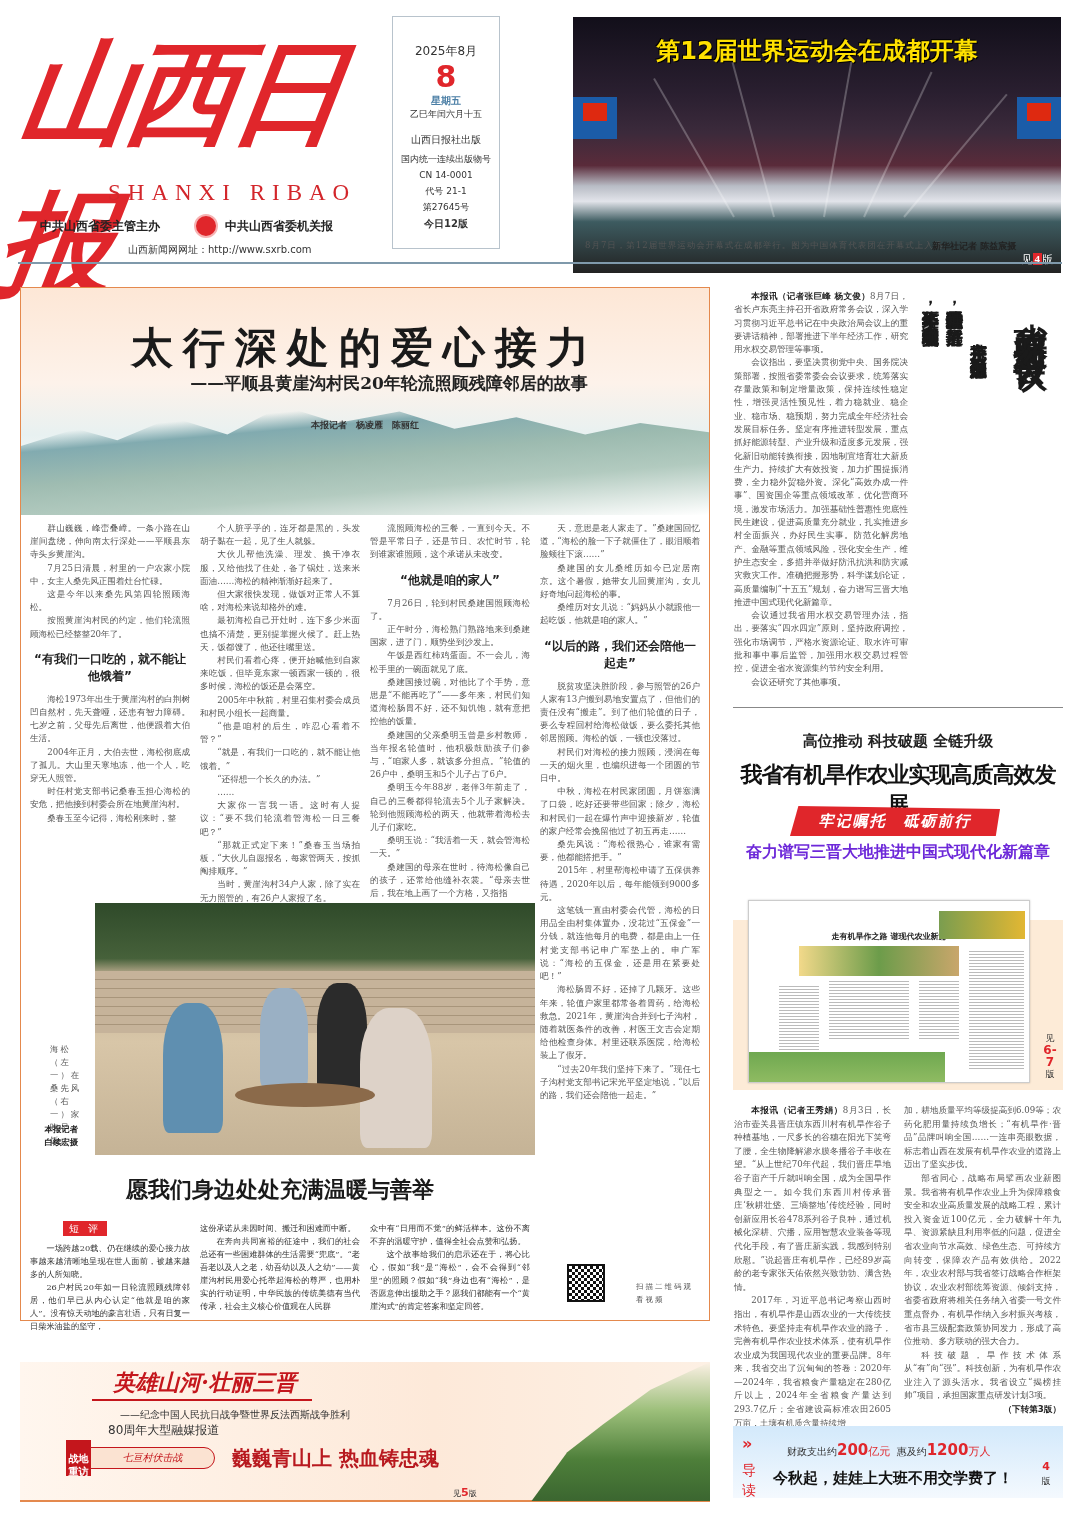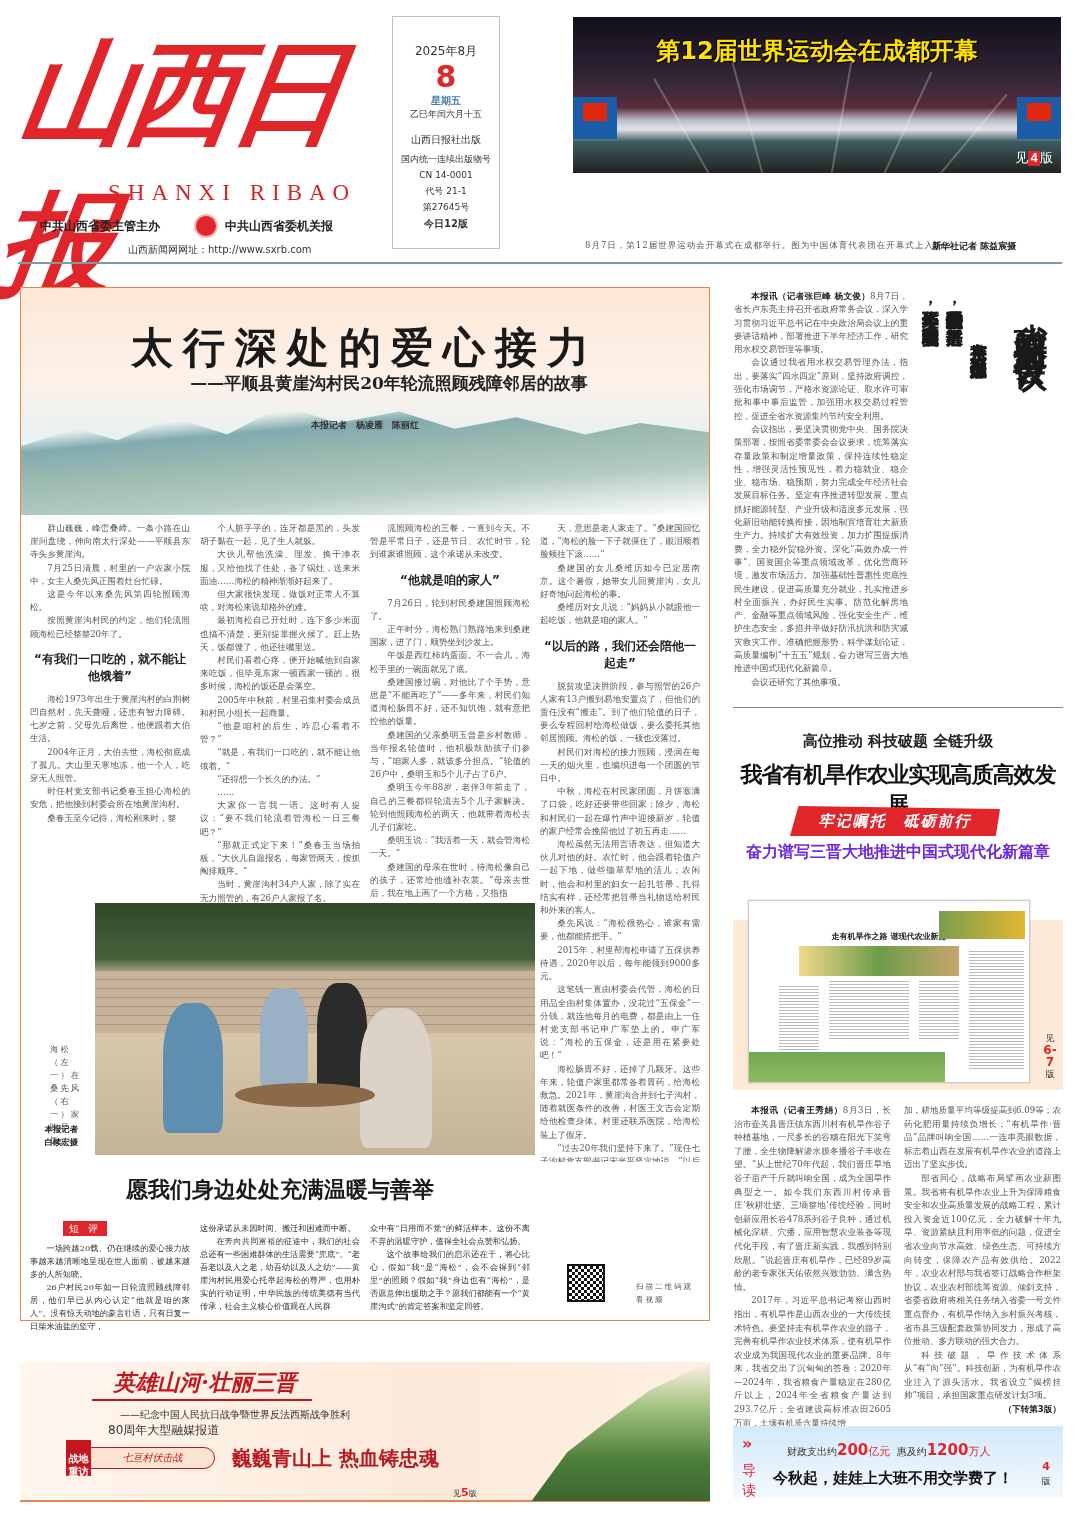--- a/index.html
+++ b/index.html
@@ -17,26 +17,26 @@
 
   .datebox { left: 392px; top: 16px; width: 108px; height: 233px; border: 1px solid #b8c3cc; text-align: center; font-family: "DejaVu Sans", sans-serif; color: #333; }
   .datebox .ym { margin-top: 26px; font-size: 12px; }
   .datebox .day { font-size: 30px; color: #e0262b; font-weight: bold; line-height: 34px; }
   .datebox .wk { font-size: 10px; color: #4a7ea5; font-weight: bold; }
   .datebox .lunar { font-size: 9px; margin-bottom: 12px; }
   .datebox .pub { font-family: "DejaVu Serif", serif; font-size: 10px; margin-bottom: 4px; }
   .datebox .ln { font-size: 9px; line-height: 16px; }
   .datebox .pages { font-size: 10px; font-weight: bold; margin-top: 2px; }
 
-  .hero { left: 573px; top: 17px; width: 488px; height: 156px; background: linear-gradient(180deg, #120f1a 0%, #2a1f30 30%, #3b2a3b 45%, #5a2b3a 58%, #b8bcc5 66%, #e2e4ea 72%, #3d5b60 80%, #222 100%); overflow: hidden; }
+  .hero { left: 573px; top: 17px; width: 488px; height: 256px; background: linear-gradient(180deg, #120f1a 0%, #2a1f30 30%, #3b2a3b 45%, #5a2b3a 58%, #b8bcc5 66%, #e2e4ea 72%, #3d5b60 80%, #222 100%); overflow: hidden; }
   .hero-title { left: 0; top: 18px; width: 100%; text-align: center; color: #ffe100; font-family: "DejaVu Sans", sans-serif; font-weight: bold; font-size: 24px; text-shadow: 1px 1px 0 #000, -1px -1px 0 #000; }
   .hero-flag { top: 80px; width: 44px; height: 42px; background: #1b5ca8; }
   .hero-flag::after { content: ""; position: absolute; left: 10px; top: 6px; width: 24px; height: 18px; background: #de2910; }
   .beam { position: absolute; width: 2px; height: 160px; background: rgba(255,255,255,0.25); top: 40px; transform-origin: bottom; }
-  .hero-see { right: 8px; bottom: 6px; font-size: 13px; color: #fff; font-family: Liberation Mono, monospace; }
+  .hero-see { right: 8px; bottom: 6px; font-size: 11px; color: #fff; font-family: Liberation Serif, serif; }
   .hero-see b { background: #e0262b; color: #fff; padding: 0 2px; }
   .hero-caption { left: 585px; top: 240px; font-size: 8.5px; color: #555; letter-spacing: 1px; }
   .hero-credit { left: 932px; top: 240px; font-size: 9px; font-weight: bold; color: #222; font-family: "DejaVu Sans", sans-serif; }
   .rule-top { left: 18px; top: 262px; width: 1044px; height: 2px; background: #7f99ab; }
 
   
   .feature { left: 20px; top: 287px; width: 690px; height: 1034px; border: 1px solid #e4894d; }
   .feature-bg { left: 21px; top: 288px; width: 688px; height: 210px; background: linear-gradient(180deg, #fde7d6 0%, #fdf2ea 45%, #e8f1f1 70%, #ffffff 100%); }
   .mountains { left: 21px; top: 400px; width: 688px; height: 115px; background: linear-gradient(175deg, transparent 0%, transparent 20%, #6f9ea4 30%, #8fb1a4 50%, #a6c2b5 70%, #fff 100%); clip-path: polygon(0 40%, 8% 25%, 14% 35%, 22% 15%, 30% 30%, 38% 5%, 46% 20%, 55% 10%, 63% 25%, 72% 15%, 82% 30%, 90% 20%, 100% 28%, 100% 100%, 0 100%); opacity: 0.85; }
   .feat-title { left: 20px; top: 320px; width: 690px; text-align: center; font-family: "DejaVu Sans", sans-serif; font-size: 42px; font-weight: bold; color: #1a1a1a; letter-spacing: 10px; }
@@ -182,21 +182,20 @@
     <p>桑建国的母亲在世时，待海松像自己的孩子，还常给他缝补衣裳。“母亲去世后，我在地上画了一个方格，又指指</p>
 </div>
 <div class="col" style="left:540px;top:522px;width:160px;height:640px;overflow:hidden;">
   <p>天，意思是老人家走了。”桑建国回忆道，“海松的脸一下子就僵住了，眼泪顺着脸颊往下滚……”</p>
     <p>桑建国的女儿桑维历如今已定居南京。这个暑假，她带女儿回黄崖沟，女儿好奇地问起海松的事。</p>
     <p>桑维历对女儿说：“妈妈从小就跟他一起吃饭，他就是咱的家人。”</p>
   <h4>“以后的路，我们还会陪他一起走”</h4>
   <p>脱贫攻坚决胜阶段，参与照管的26户人家有13户搬到易地安置点了，但他们的责任没有“搬走”。到了他们轮值的日子，要么专程回村给海松做饭，要么委托其他邻居照顾。海松的饭，一顿也没落过。</p>
     <p>村民们对海松的接力照顾，浸润在每一天的烟火里，也编织进每一个团圆的节日中。</p>
     <p>中秋，海松在村民家团圆，月饼塞满了口袋，吃好还要带些回家；除夕，海松和村民们一起在爆竹声中迎接新岁，轮值的家户经常会挽留他过了初五再走……</p>
-    <p>海松虽然无法用言语表达，但知道大伙儿对他的好。农忙时，他会跟着轮值户一起下地，做些锄草犁地的活儿；农闲时，他会和村里的妇女一起扎笤帚，扎得结实有样，还经常把笤帚当礼物送给村民和外来的客人。</p>
     <p>桑先风说：“海松很热心，谁家有需要，他都能搭把手。”</p>
     <p>2015年，村里帮海松申请了五保供养待遇，2020年以后，每年能领到9000多元。</p>
     <p>这笔钱一直由村委会代管，海松的日用品全由村集体置办，没花过“五保金”一分钱，就连他每月的电费，都是由上一任村党支部书记申广军垫上的。申广军说：“海松的五保金，还是用在紧要处吧！”</p>
     <p>海松肠胃不好，还掉了几颗牙。这些年来，轮值户家里都常备着胃药，给海松救急。2021年，黄崖沟合并到七子沟村，随着就医条件的改善，村医王文吉会定期给他检查身体。村里还联系医院，给海松装上了假牙。</p>
     <p>“过去20年我们坚持下来了。”现任七子沟村党支部书记宋光平坚定地说，“以后的路，我们还会陪他一起走。”</p>
 </div>
 
 <div class="abs photo">
   <div class="wall"></div>
   <div class="person" style="left:68px;top:100px;width:60px;height:130px;background:#5f8fb0;"></div>
@@ -231,22 +230,22 @@
 <div class="abs banner-rule"></div>
 <div class="abs banner-sub1">——纪念中国人民抗日战争暨世界反法西斯战争胜利</div>
 <div class="abs banner-sub2">80周年大型融媒报道</div>
 <div class="abs banner-tag">战地重访</div>
 <div class="abs banner-pill">七亘村伏击战</div>
 <div class="abs banner-head">巍巍青山上 热血铸忠魂</div>
 <div class="abs banner-see"><span>见</span><b>5</b><span>版</span></div>
 
 <div class="col" style="left:734px;top:290px;width:174px;font-size:8.6px;line-height:13.3px;">
   <p><b class="sans" style="color:#222">本报讯（记者张巨峰 杨文俊）</b><span>8月7日，省长卢东亮主持召开省政府常务会议，深入学习贯彻习近平总书记在中央政治局会议上的重要讲话精神，部署推进下半年经济工作，研究用水权交易管理等事项。</span></p>
+  <p>会议指出，要坚决贯彻党中央、国务院决策部署，按照省委常委会会议要求，统筹落实存量政策和制定增量政策，保持连续性稳定性，增强灵活性预见性，着力稳就业、稳企业、稳市场、稳预期，努力完成全年经济社会发展目标任务。坚定有序推进转型发展，重点抓好能源转型、产业升级和适度多元发展，强化新旧动能转换衔接，因地制宜培育壮大新质生产力。持续扩大有效投资，加力扩围提振消费，全力稳外贸稳外资。深化“高效办成一件事”、国资国企等重点领域改革，优化营商环境，激发市场活力。加强基础性普惠性兜底性民生建设，促进高质量充分就业，扎实推进乡村全面振兴，办好民生实事。防范化解房地产、金融等重点领域风险，强化安全生产，维护生态安全，多措并举做好防汛抗洪和防灾减灾救灾工作。准确把握形势，科学谋划论证，高质量编制“十五五”规划，奋力谱写三晋大地推进中国式现代化新篇章。</p>
   <p>会议通过我省用水权交易管理办法，指出，要落实“四水四定”原则，坚持政府调控，强化市场调节，严格水资源论证、取水许可审批和事中事后监管，加强用水权交易过程管控，促进全省水资源集约节约安全利用。</p>
-  <p>会议指出，要坚决贯彻党中央、国务院决策部署，按照省委常委会会议要求，统筹落实存量政策和制定增量政策，保持连续性稳定性，增强灵活性预见性，着力稳就业、稳企业、稳市场、稳预期，努力完成全年经济社会发展目标任务。坚定有序推进转型发展，重点抓好能源转型、产业升级和适度多元发展，强化新旧动能转换衔接，因地制宜培育壮大新质生产力。持续扩大有效投资，加力扩围提振消费，全力稳外贸稳外资。深化“高效办成一件事”、国资国企等重点领域改革，优化营商环境，激发市场活力。加强基础性普惠性兜底性民生建设，促进高质量充分就业，扎实推进乡村全面振兴，办好民生实事。防范化解房地产、金融等重点领域风险，强化安全生产，维护生态安全，多措并举做好防汛抗洪和防灾减灾救灾工作。准确把握形势，科学谋划论证，高质量编制“十五五”规划，奋力谱写三晋大地推进中国式现代化新篇章。</p>
   <p>会议还研究了其他事项。</p>
 </div>
 <div class="vtitle sans" style="left:1010px;top:296px;font-size:34px;line-height:42px;letter-spacing:4px;">省政府召开常务会议</div>
 <div class="vtitle serif" style="left:968px;top:330px;font-size:17px;line-height:22px;">卢东亮主持　深入学习贯彻习近平总书记</div>
 <div class="vtitle serif" style="left:944px;top:298px;font-size:17px;line-height:22px;">在中央政治局会议上的重要讲话精神，部署推进</div>
 <div class="vtitle serif" style="left:920px;top:298px;font-size:17px;line-height:22px;">下半年经济工作，研究用水权交易管理等事项</div>
 <div class="abs rule-right"></div>
 
 <div class="abs agri-kicker">高位推动 科技破题 全链升级</div>
 <div class="abs agri-title">我省有机旱作农业实现高质高效发展</div>

